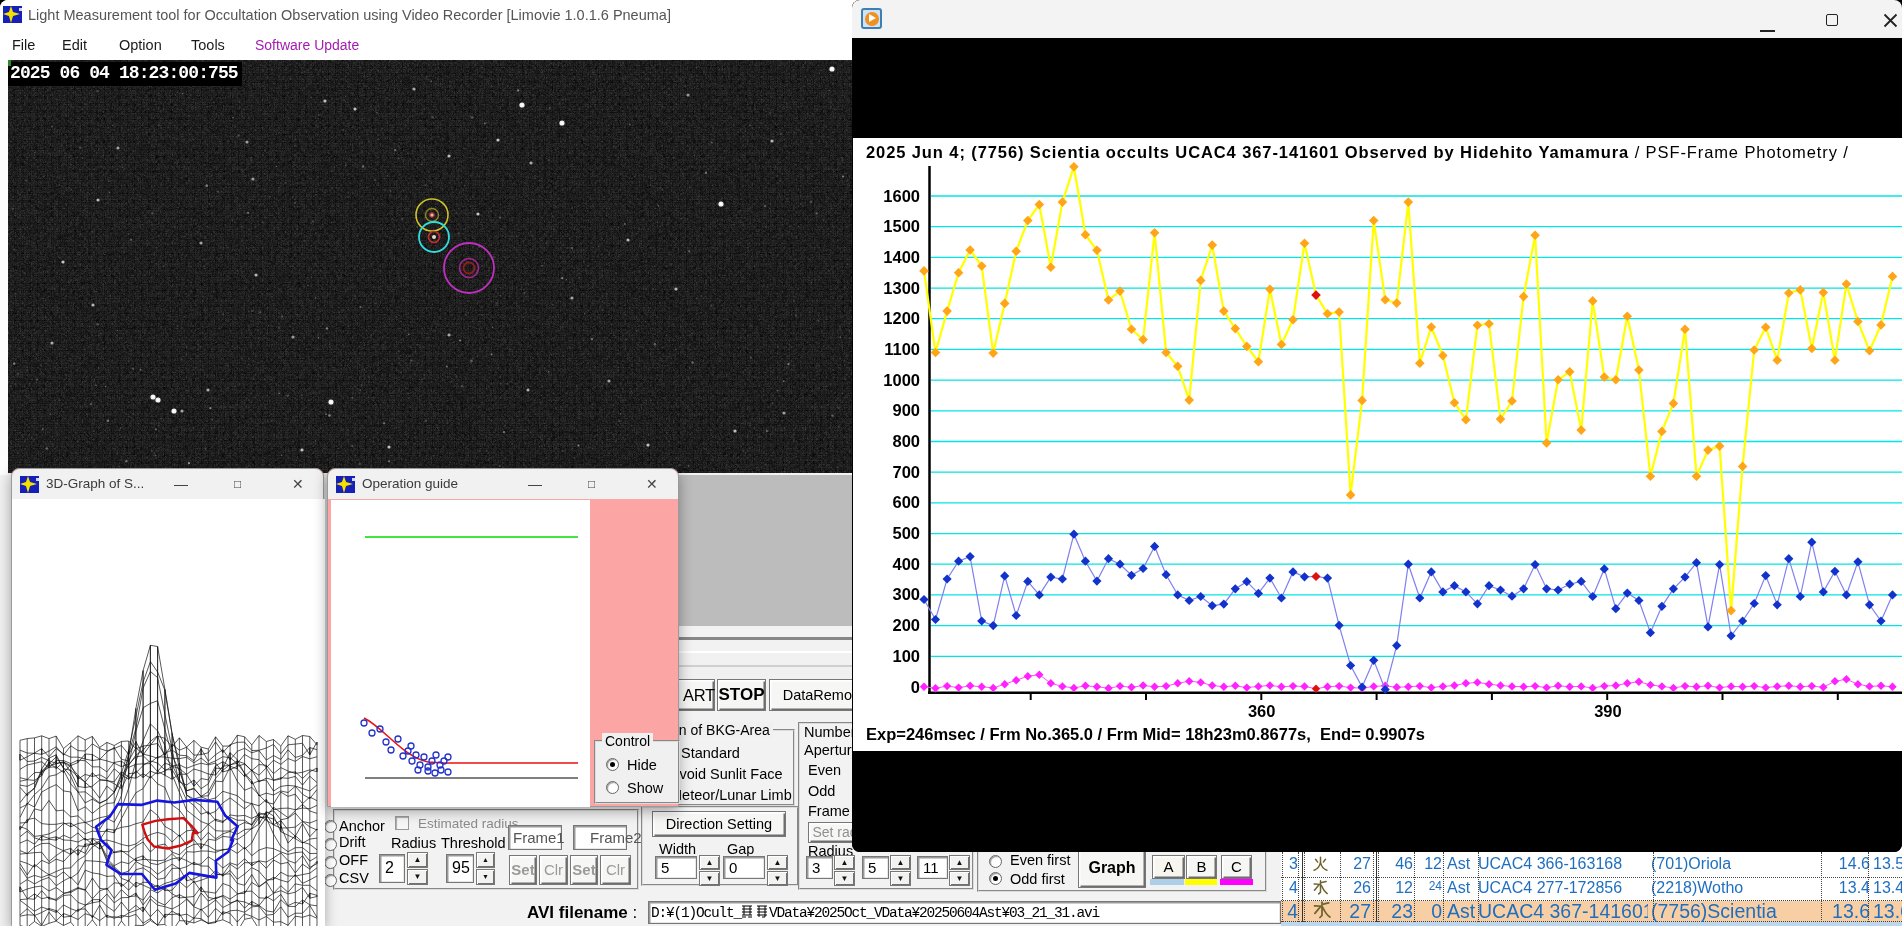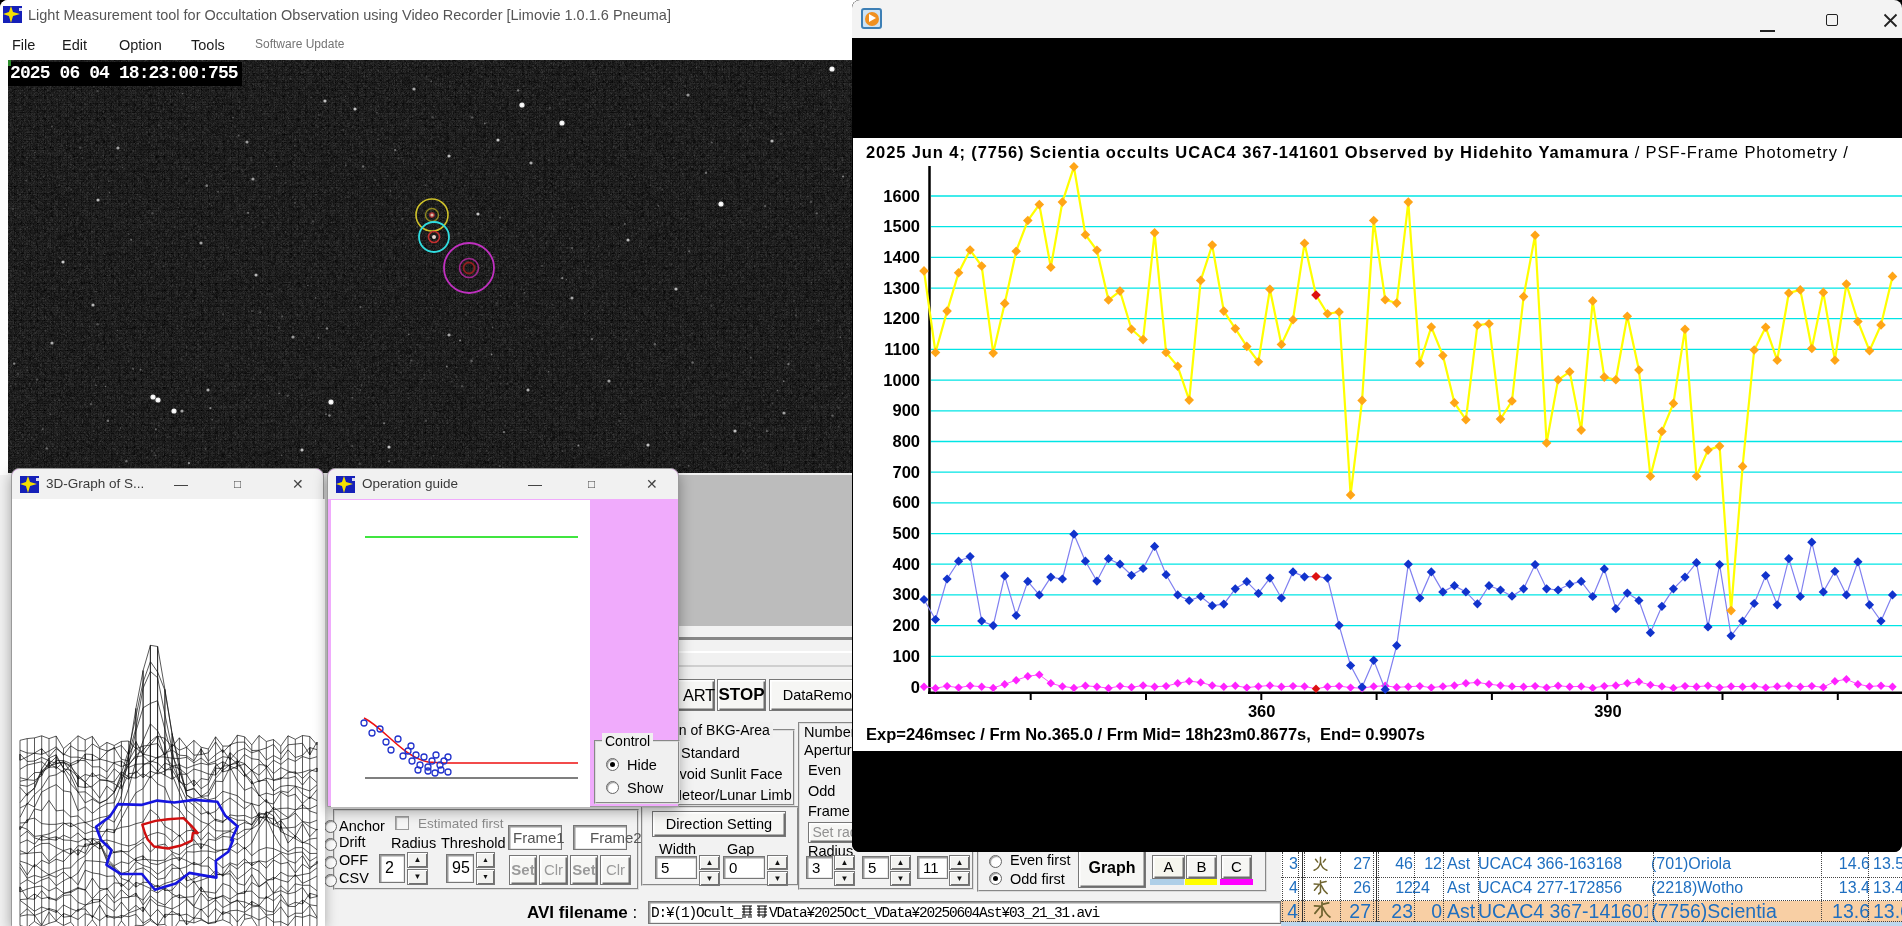--- a/index.html
+++ b/index.html
@@ -1,17 +1,17 @@
 <!DOCTYPE html>
 <html><head><meta charset="utf-8"><style>
 * { margin:0; padding:0; box-sizing:border-box; }
 html,body { width:1902px; height:926px; overflow:hidden; background:#fff;
   font-family:"Liberation Sans", sans-serif; }
 .abs { position:absolute; }
-.win { position:absolute; background:#f0abfc; border:1px solid #9a9a9a;
+.win { position:absolute; background:#fca5a5; border:1px solid #9a9a9a;
   border-radius:8px 8px 0 0; box-shadow:0 4px 14px rgba(0,0,0,0.35); }
 .tbar { position:absolute; left:0; top:0; right:0; height:30px; background:#f1f1f1;
   border-radius:8px 8px 0 0; font-size:13.5px; color:#3a3a3a; }
 .tbtn { position:absolute; top:7px; color:#444; font-size:14px; }
 .flagicon { position:absolute; width:19px; height:17px; background:#1520b8; overflow:hidden; }
 .flagicon:before { content:""; position:absolute; left:0px; top:0px; width:17px; height:17px; background:#f5e000;
   clip-path:polygon(47% 0, 59% 35%, 100% 47%, 59% 59%, 47% 100%, 35% 59%, 0 47%, 35% 35%); }
 .flagicon:after { content:""; position:absolute; right:0; top:2px; width:3px; height:3px; background:#d8d8f0; }
 .btn { position:absolute; background:#f6f6f4; border:1px solid #777;
   box-shadow: inset 1.5px 1.5px 0 #ffffff, inset -1.5px -1.5px 0 #6d6d6d;
@@ -53,21 +53,21 @@
     <div class="abs" style="left:46px;top:27px"><svg width="17" height="17" viewBox="0 0 24 24" style="vertical-align:-3px">
         <g stroke="#6f6430" stroke-width="2.1" fill="none" stroke-linecap="round">
           <path d="M12 2.5 L12 18.5 L9.5 21"></path>
           <path d="M3 7 L10.5 7.5 L3.5 16"></path>
           <path d="M13.5 5 L20 3.5"></path>
           <path d="M13 9 C 15 13.5, 18 18, 21.5 20.5"></path>
         </g>
       </svg></div>
     <div class="abs" style="left:76px;top:27px;width:29px;font-size:16px;color:#1f6fc0;text-align:right;white-space:nowrap;overflow:hidden">26</div>
     <div class="abs" style="left:114px;top:27px;width:33px;font-size:16px;color:#1f6fc0;text-align:right;white-space:nowrap;overflow:hidden">12</div>
-    <div class="abs" style="left:146px;top:27px;width:30px;font-size:16px;color:#1f6fc0;white-space:nowrap;overflow:hidden">24</div>
+    <div class="abs" style="left:146px;top:27px;width:30px;font-size:12px;color:#1f6fc0;text-align:right;white-space:nowrap;overflow:hidden">24</div>
     <div class="abs" style="left:181px;top:27px;width:28px;font-size:16px;color:#1f6fc0;text-align:left;white-space:nowrap;overflow:hidden">Ast</div>
     <div class="abs" style="left:212px;top:27px;width:170px;font-size:16px;color:#1f6fc0;text-align:left;white-space:nowrap;overflow:hidden">UCAC4 277-172856</div>
     <div class="abs" style="left:385px;top:27px;width:160px;font-size:16px;color:#1f6fc0;text-align:left;white-space:nowrap;overflow:hidden">(2218)Wotho</div>
     <div class="abs" style="left:560px;top:27px;width:44px;font-size:16px;color:#1f6fc0;text-align:right;white-space:nowrap;overflow:hidden">13.4</div>
     <div class="abs" style="left:607px;top:27px;width:40px;font-size:16px;color:#1f6fc0;text-align:left;white-space:nowrap;overflow:hidden">13.4</div>
     <div class="abs" style="left:11px;top:48px;width:21px;font-size:19.5px;color:#1f6fc0;text-align:right;white-space:nowrap;overflow:hidden">4</div>
     <div class="abs" style="left:46px;top:48px"><svg width="20" height="20" viewBox="0 0 24 24" style="vertical-align:-3px">
         <g stroke="#6f6430" stroke-width="2.1" fill="none" stroke-linecap="round">
           <path d="M12 2.5 L12 18.5 L9.5 21"></path>
           <path d="M3 7 L10.5 7.5 L3.5 16"></path>
@@ -102,21 +102,21 @@
 <div class="abs" style="left:1888px;top:0;width:14px;height:14px;background:#000"></div>
 <div class="abs" style="left:0;top:0;width:1281px;height:926px;background:#f2f2f2;border-radius:8px 0 0 0">
     <div class="abs" style="left:0;top:0;width:1281px;height:32px;background:#fff;border-radius:8px 0 0 0"></div>
     <div class="flagicon" style="left:3px;top:6px"></div>
     <div class="abs" style="left:28px;top:7px;font-size:14.5px;color:#555">Light Measurement tool for Occultation Observation using Video Recorder [Limovie 1.0.1.6 Pneuma]</div>
     <div class="abs" style="left:0;top:32px;width:1281px;height:28px;background:#fff"></div>
     <div class="abs" style="left:12px;top:37px;font-size:14.5px;color:#1a1a1a">File</div>
     <div class="abs" style="left:62px;top:37px;font-size:14.5px;color:#1a1a1a">Edit</div>
     <div class="abs" style="left:119px;top:37px;font-size:14.5px;color:#1a1a1a">Option</div>
     <div class="abs" style="left:191px;top:37px;font-size:14.5px;color:#1a1a1a">Tools</div>
-    <div class="abs" style="left:255px;top:37px;font-size:12px;color:#737373">Software Update</div>
+    <div class="abs" style="left:255px;top:37px;font-size:14px;color:#a21caf">Software Update</div>
     <div class="abs" style="left:8px;top:60px;width:1260px;height:413px;background:#080808;overflow:hidden">
       <svg width="1270" height="420" viewBox="0 0 1270 420" style="position:absolute;left:0;top:0">
         <filter id="nz" color-interpolation-filters="sRGB">
           <feTurbulence type="turbulence" baseFrequency="0.433" numOctaves="3" seed="7"></feTurbulence>
           <feColorMatrix type="matrix" values="0.13 0.13 0.13 0 0, 0.13 0.13 0.13 0 0, 0.13 0.13 0.13 0 0, 0 0 0 0 1"></feColorMatrix>
         </filter>
         <rect width="1270" height="420" fill="#060606"></rect>
         <rect width="1270" height="420" filter="url(#nz)"></rect>
         <circle cx="811.2" cy="13.4" r="0.7" fill="rgb(88,88,88)" opacity="0.57"></circle>
         <circle cx="132.6" cy="309.6" r="0.9" fill="rgb(135,135,135)" opacity="0.71"></circle>
@@ -575,21 +575,21 @@
     <div class="gbox" style="left:333px;top:809px;width:306px;height:81px"></div>
     <div class="radio" style="left:324px;top:820px"></div>
     <div class="radio" style="left:324px;top:838px"></div>
     <div class="radio" style="left:324px;top:856px"></div>
     <div class="radio" style="left:324px;top:874px"></div>
     <div class="ctext" style="left:339px;top:818px">Anchor</div>
     <div class="ctext" style="left:339px;top:834px">Drift</div>
     <div class="ctext" style="left:339px;top:852px">OFF</div>
     <div class="ctext" style="left:339px;top:870px">CSV</div>
     <div class="abs" style="left:395px;top:816px;width:14px;height:14px;background:#f6f6f6;border:1px solid #999;box-shadow:inset 1px 1px 1px #aaa"></div>
-    <div class="gtext" style="left:418px;top:816px;font-size:13.5px">Estimated first</div>
+    <div class="gtext" style="left:418px;top:816px;font-size:13.5px">Estimated radius</div>
     <div class="ctext" style="left:391px;top:835px">Radius</div>
     <div class="ctext" style="left:441px;top:835px">Threshold</div>
     <div class="fld" style="left:379px;top:854px;width:26px;height:29px;font-size:16px;padding:4px 0 0 5px">2</div>
     <div class="spinbtn" style="left:407px;top:852px;height:16px">▲</div>
     <div class="spinbtn" style="left:407px;top:869px;height:16px">▼</div>
     <div class="fld" style="left:446px;top:854px;width:28px;height:29px;font-size:16px;padding:4px 0 0 5px">95</div>
     <div class="spinbtn" style="left:476px;top:852px;width:19px;height:16px;font-size:7px">▲</div>
     <div class="spinbtn" style="left:476px;top:869px;width:19px;height:16px;font-size:7px">▼</div>
     <div class="fld" style="left:508px;top:825px;width:54px;height:25px;font-size:15px;color:#555;padding:3px 0 0 4px">Frame1</div>
     <div class="fld" style="left:573px;top:825px;width:54px;height:25px;font-size:15px;color:#555;padding:3px 0 0 16px">Frame2</div>

